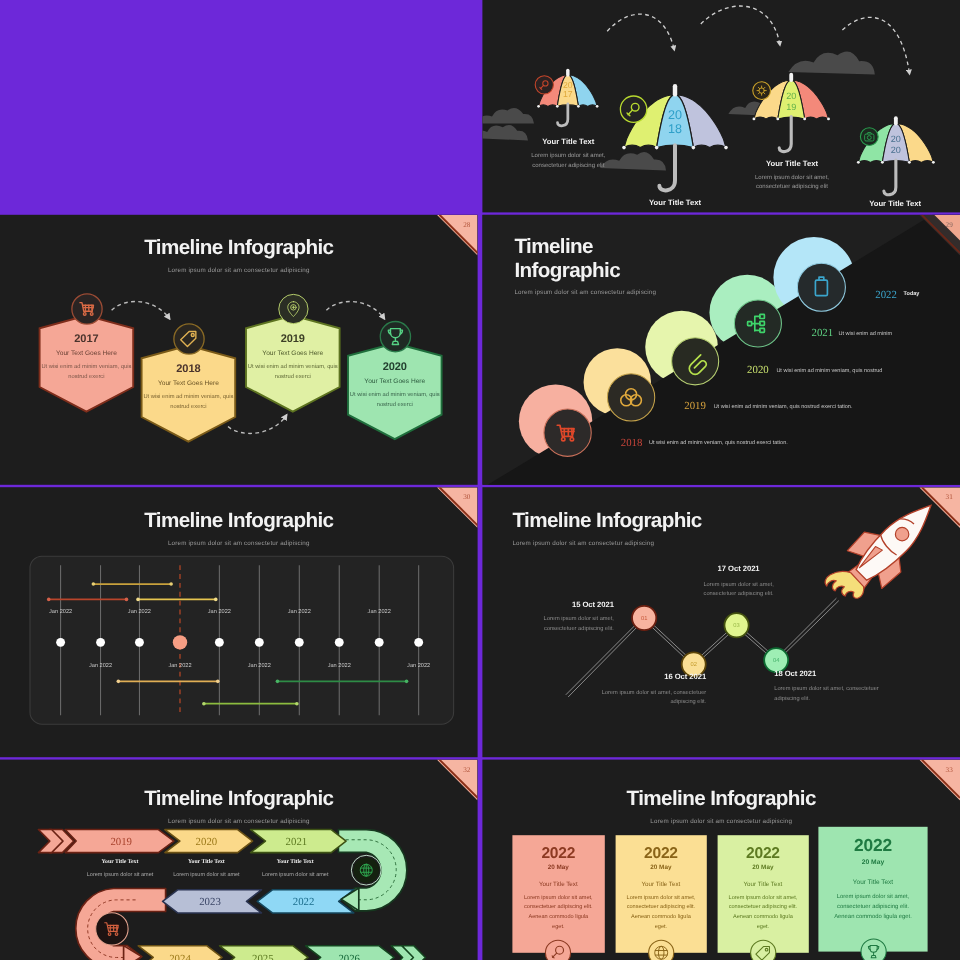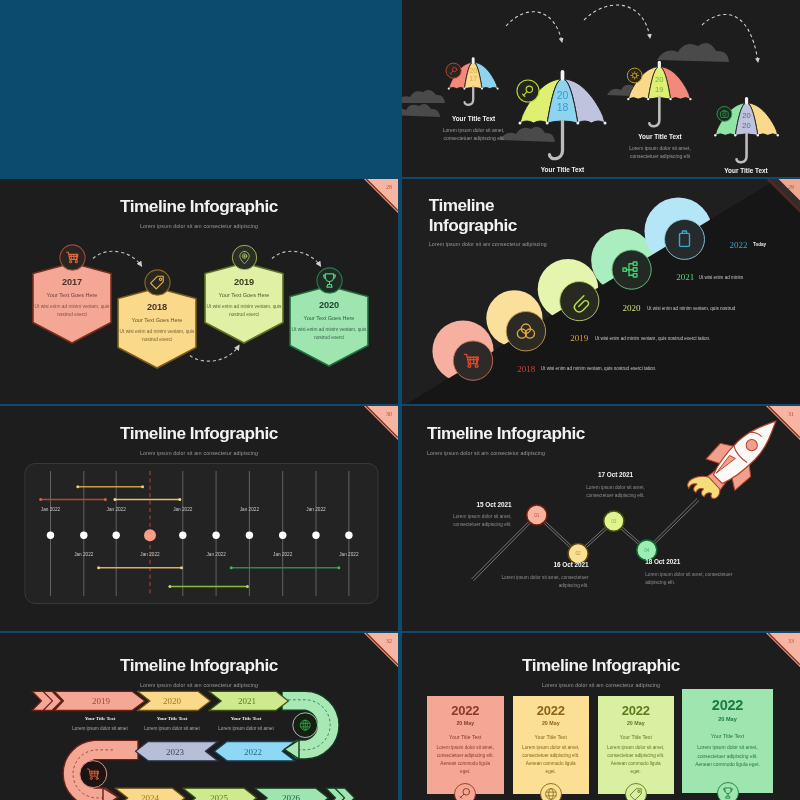--- a/index.html
+++ b/index.html
@@ -1,17 +1,17 @@
 <!DOCTYPE html>
 <html><head>
 <meta charset="utf-8">
 <style>
   html,body{margin:0;padding:0;background:#ffffff;}
   body{width:800px;height:800px;overflow:hidden;font-family:"Liberation Sans",sans-serif;}
-  .grid{position:relative;width:800px;height:800px;background:#0c4a6e;}
+  .grid{position:relative;width:800px;height:800px;background:#6d28d9;}
   .slide{position:absolute;overflow:hidden;background:#1d1d1d;width:398px;height:225px;}
   .s2{left:402px;top:-48px}
   .s3{left:0;top:179px}
   .s4{left:402px;top:179px}
   .s5{left:0;top:406px}
   .s6{left:402px;top:406px}
   .s7{left:0;top:633px}
   .s8{left:402px;top:633px}
   .slide > *{position:absolute}
   .slide > svg{position:absolute;left:0;top:0;overflow:visible}

